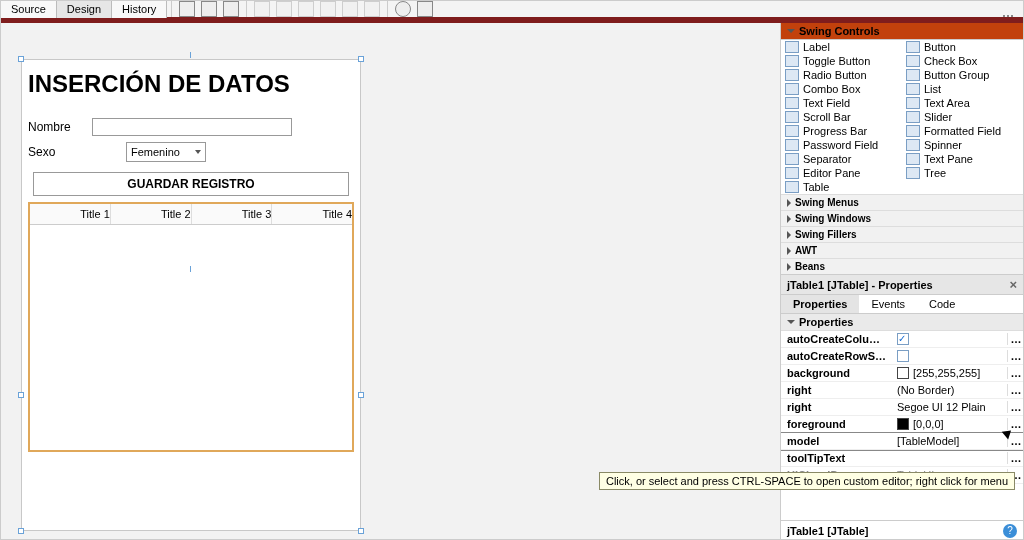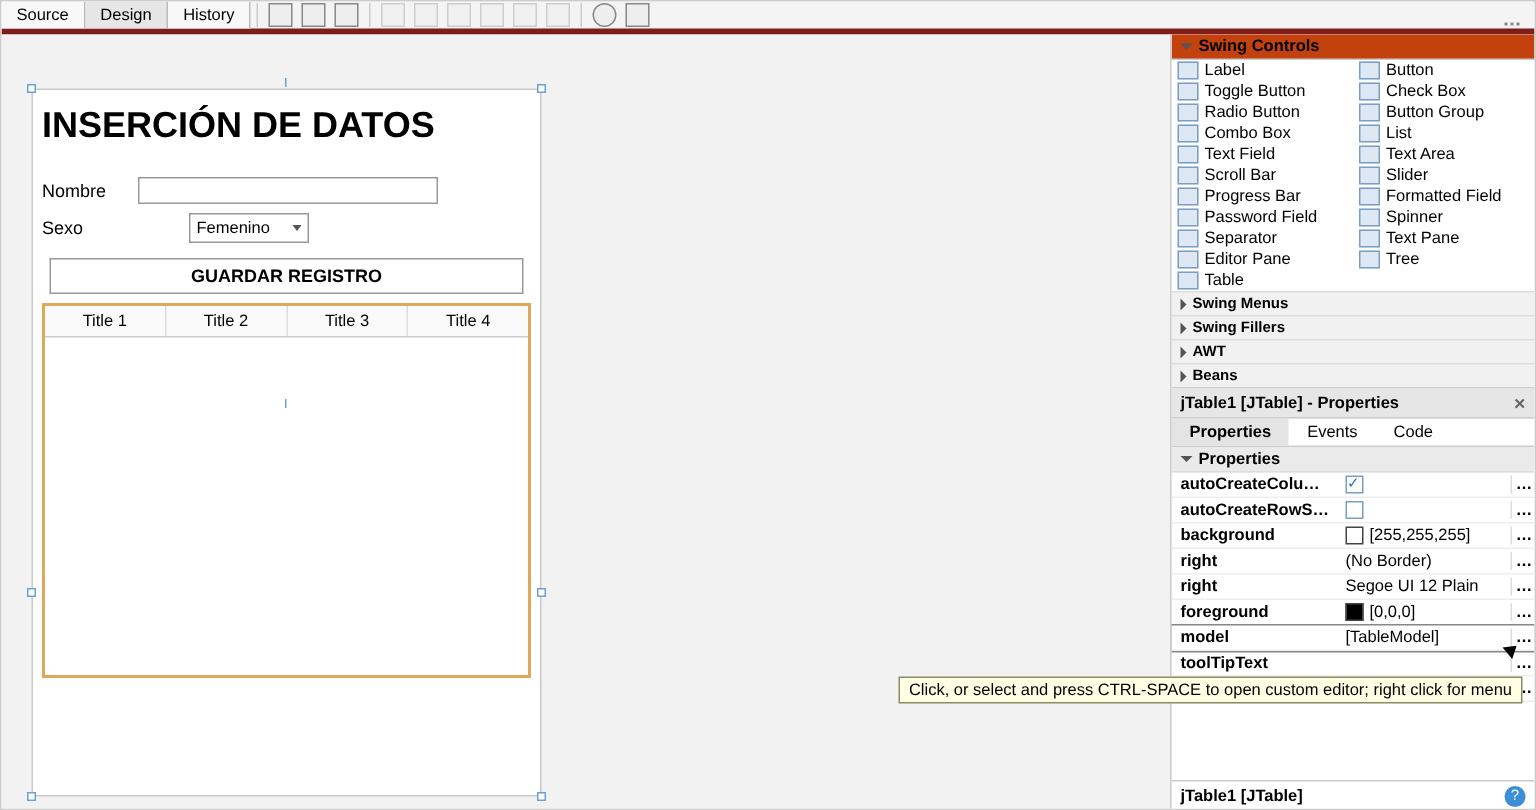--- a/index.html
+++ b/index.html
@@ -1,17 +1,17 @@
 <!DOCTYPE html>
 <html><head>
 <meta charset="utf-8">
 <style>
 *{box-sizing:border-box;margin:0;padding:0;font-family:"Segoe UI",Tahoma,sans-serif;font-size:11px;color:#000}
 body{background:#fff;width:1024px;height:540px;overflow:hidden;position:relative;border:1px solid #ccc}
-.topbar{height:22px;border-bottom:4px solid #7f1d1d;display:flex;align-items:center;background:#f4f4f4}
+.topbar{height:22px;border-bottom:6px solid #7f1d1d;display:flex;align-items:center;background:#f4f4f4}
 .tab{padding:3px 10px;border-right:1px solid #bbb;cursor:pointer;background:#f8f8f8}
 .tab.active{background:#e6e6e6}
 .tbsep{width:1px;height:16px;background:#ccc;margin:0 4px}
 .tbicon{width:16px;height:16px;margin:0 3px;display:inline-block;border:1px solid #888;background:#eee}
 .tbicon.dim{opacity:.35}
 .main{display:flex;height:518px}
 .canvas{flex:1;background:#f2f2f2;position:relative;border-right:1px solid #ccc}
 .frame{position:absolute;left:20px;top:36px;width:340px;height:472px;background:#fff;border:1px solid #c8c8c8}
 .handle{position:absolute;width:6px;height:6px;background:#fff;border:1px solid #6aa2d8}
 .frame h1{font-size:24px;font-weight:700;padding:10px 6px 14px 6px;font-family:Arial,Helvetica,sans-serif}
@@ -21,21 +21,21 @@
 .spinner{width:48px;height:20px;border:1px solid #999;display:flex;align-items:center;justify-content:flex-end;padding-right:2px;position:relative}
 .spinbtns{position:absolute;right:-14px;top:-1px;width:12px;height:20px;border:1px solid #999;background:#eee}
 .spinbtns::before,.spinbtns::after{content:"";position:absolute;left:2px;border-left:3px solid transparent;border-right:3px solid transparent}
 .spinbtns::before{top:3px;border-bottom:3px solid #555}
 .spinbtns::after{bottom:3px;border-top:3px solid #555}
 .combo{width:80px;height:20px;border:1px solid #999;display:flex;align-items:center;padding-left:4px;position:relative;font-size:10px}
 .combo::after{content:"";position:absolute;right:4px;top:7px;border-left:3px solid transparent;border-right:3px solid transparent;border-top:4px solid #555}
 .btn{margin:10px auto 6px auto;width:316px;border:1px solid #999;text-align:center;padding:4px 3px;font-weight:700;font-size:12px}
 .tablewrap{margin:4px 6px;border:2px solid #e0a85a;height:250px;background:#fff}
 .thead{display:flex;border-bottom:1px solid #ccc;background:#fafafa}
-.th{flex:1;text-align:center;padding:4px 0;border-right:1px solid #ddd;font-size:11px}
+.th{flex:1;text-align:right;padding:4px 0;border-right:1px solid #ddd;font-size:11px}
 .th:last-child{border-right:0}
 .right{width:242px;display:flex;flex-direction:column;background:#fff}
 .palette{flex:0 0 auto;border-bottom:1px solid #ccc}
 .palhead{background:#c2410c;font-weight:700;padding:2px 6px;border-bottom:1px solid #ccc;font-size:11px;display:flex;align-items:center}
 .palhead::before{content:"";display:inline-block;border-top:4px solid #555;border-left:4px solid transparent;border-right:4px solid transparent;margin-right:4px}
 .grid{display:grid;grid-template-columns:1fr 1fr}
 .pitem{display:flex;align-items:center;padding:1px 4px;cursor:pointer;font-size:11px}
 .picn{width:14px;height:12px;border:1px solid #7a9ec4;background:#dde8f4;margin-right:4px;flex:0 0 auto}
 .catrow{background:#f1f1f1;padding:2px 6px;border-top:1px solid #ddd;font-weight:700;font-size:10px;display:flex;align-items:center}
 .catrow::before{content:"";display:inline-block;border-left:4px solid #555;border-top:4px solid transparent;border-bottom:4px solid transparent;margin-right:4px}
@@ -50,21 +50,21 @@
 .prow{display:flex;border-bottom:1px solid #eee;align-items:center;position:relative}
 .pname{width:112px;padding:2px 6px;font-weight:700;font-size:11px;white-space:nowrap;overflow:hidden;text-overflow:ellipsis}
 .pval{flex:1;padding:2px 4px;font-size:11px;display:flex;align-items:center;gap:4px}
 .chk{width:12px;height:12px;border:1px solid #7a9ec4;display:inline-block}
 .chk.on::after{content:"✓";font-size:10px;color:#1a6fd4;position:relative;top:-2px;left:0}
 .swatch{width:12px;height:12px;border:1px solid #444;display:inline-block}
 .dots{width:16px;text-align:center;border-left:1px solid #ddd;cursor:pointer;font-weight:700;letter-spacing:-1px}
 .prow.selected{background:#fff;outline:1px solid #888}
 .footer{border-top:1px solid #ccc;padding:3px 6px;display:flex;align-items:center;justify-content:space-between}
 .helpq{width:14px;height:14px;border-radius:50%;background:#3b8ed8;color:#fff;text-align:center;line-height:14px;font-size:10px}
-.tooltip{position:absolute;right:8px;top:450px;background:#ffffe4;border:1px solid #8a8a66;padding:2px 6px;font-size:11px;white-space:nowrap;z-index:50}
+.tooltip{position:absolute;right:8px;top:471px;background:#ffffe4;border:1px solid #8a8a66;padding:2px 6px;font-size:11px;white-space:nowrap;z-index:50}
 .cursor{position:absolute;right:7px;top:427px;width:12px;height:16px;z-index:49}
 .cursor::before{content:"";position:absolute;border-left:8px solid #000;border-top:5px solid transparent;border-bottom:5px solid transparent;transform:rotate(-40deg)}
 .marker{position:absolute;background:#6aa2d8}
 .vmark{width:1px;height:6px}
 .panel-handle{position:absolute;width:12px;height:4px;left:50%;margin-left:-6px}
 .panel-handle span{display:inline-block;width:2px;height:2px;background:#888;margin-right:2px}
 </style>
 </head>
 <body>
 
@@ -216,20 +216,21 @@
             <span>Tree</span>
           </div>
           <div class="pitem">
             <span class="picn"></span>
             <span>Table</span>
           </div>
           <div class="pitem"></div>
         </div>
       <div id="palette-cats">
           <div class="catrow">Swing Menus</div>
+          <div class="catrow">Swing Windows</div>
           <div class="catrow">Swing Fillers</div>
           <div class="catrow">AWT</div>
           <div class="catrow">Beans</div>
         </div>
     </div>
 
     <div class="propshdr">
       <span>jTable1 [JTable] - Properties</span>
       <span class="closex">×</span>
     </div>

